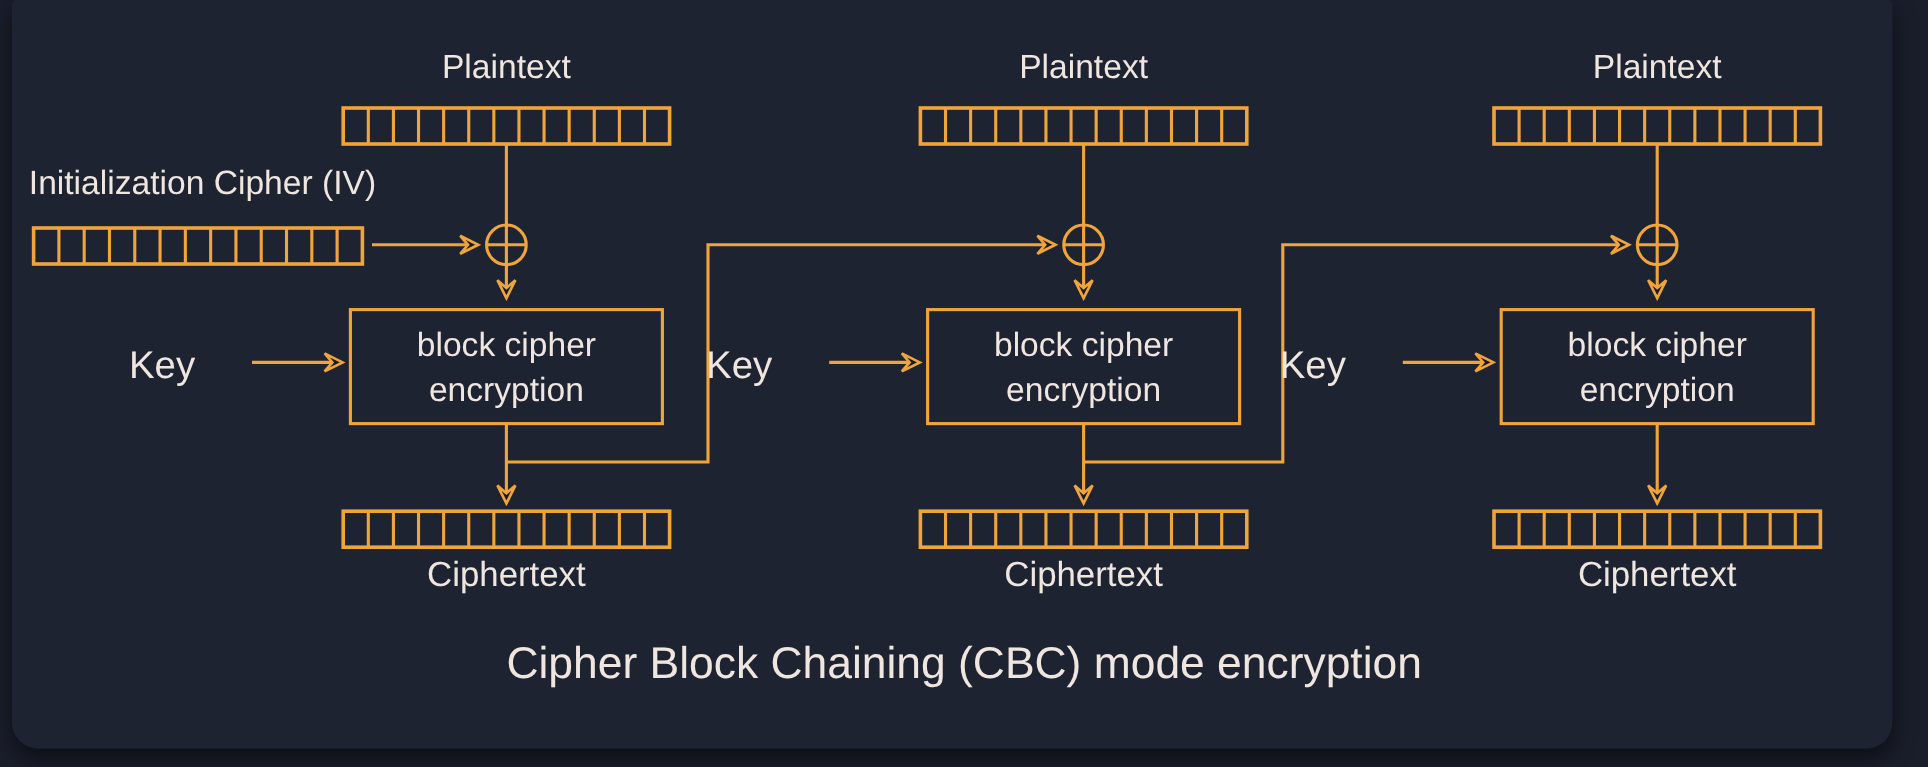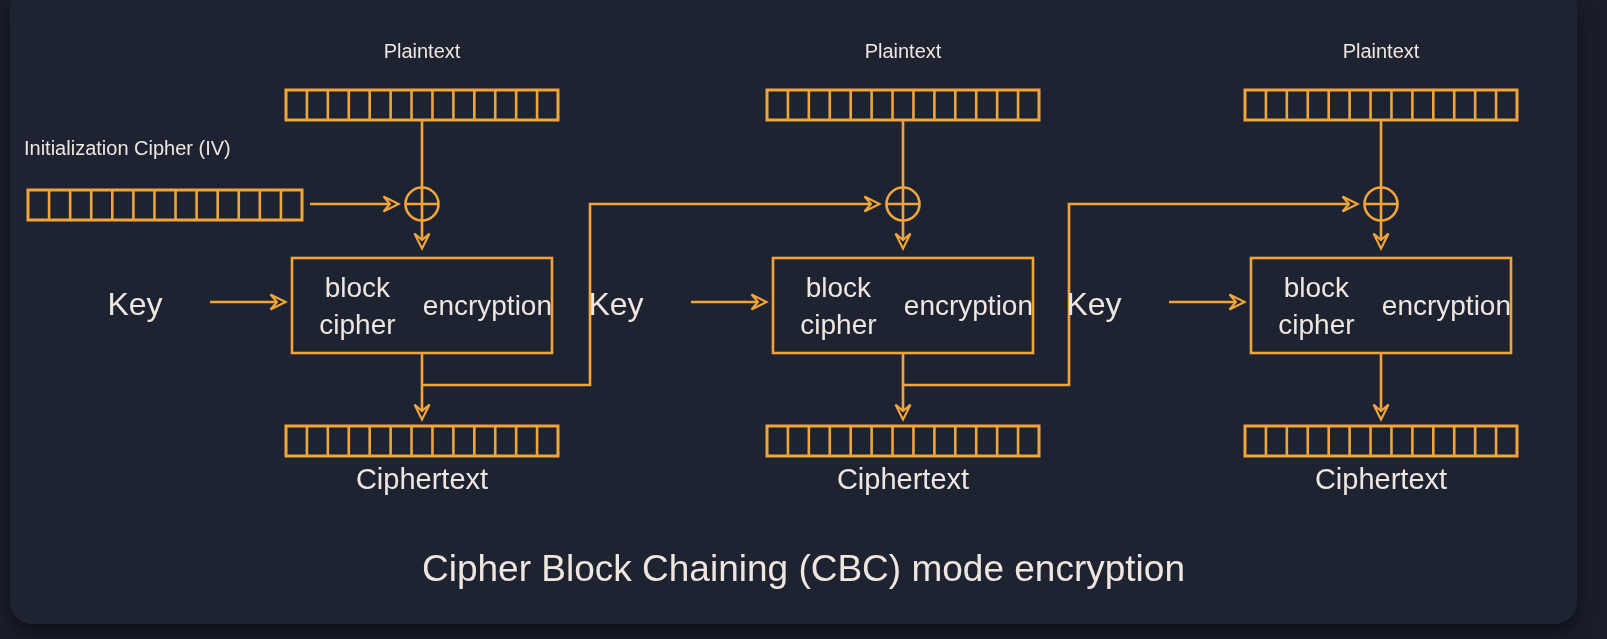--- a/index.html
+++ b/index.html
@@ -18,31 +18,31 @@
   }
   .panel{
     position:absolute;left:10px;top:0;width:1567px;height:624px;
     background:var(--panel);
     border-radius:4px 4px 22px 22px;
     box-shadow:0 8px 18px rgba(0,0,0,.5);
   }
   svg.diagram{position:absolute;left:0;top:0}
   .w{stroke:var(--accent);stroke-width:2.6;fill:none}
   .box{stroke:var(--accent);stroke-width:2.6;fill:none}
-  .lbl{position:absolute;color:var(--text);font-size:20px;white-space:nowrap}
+  .lbl{position:absolute;color:var(--text);font-size:28px;white-space:nowrap}
   .center{text-align:center}
   .keylbl{position:absolute;color:var(--text);font-size:32px;width:130px;text-align:center}
   .boxlbl{
     position:absolute;width:260px;height:93px;
-    display:flex;flex-direction:row;align-items:center;justify-content:center;
+    display:flex;flex-direction:column;align-items:center;justify-content:center;
     color:var(--text);font-size:28px;line-height:37px;text-align:center;
   }
   .title{
     position:absolute;left:0;top:532px;width:1607px;text-align:center;
-    font-size:37px;color:var(--text);margin-top:16px;
+    font-size:37px;color:var(--text);
   }
 </style>
 </head>
 <body>
 
 <div class="panel"></div>
 
 <svg class="diagram" width="1607" height="639" viewBox="0 0 1607 639">
   <defs>
     <marker id="arrow" viewBox="-16 -9 20 18" markerWidth="20" markerHeight="18" refX="0" refY="0" orient="auto" markerUnits="userSpaceOnUse">

